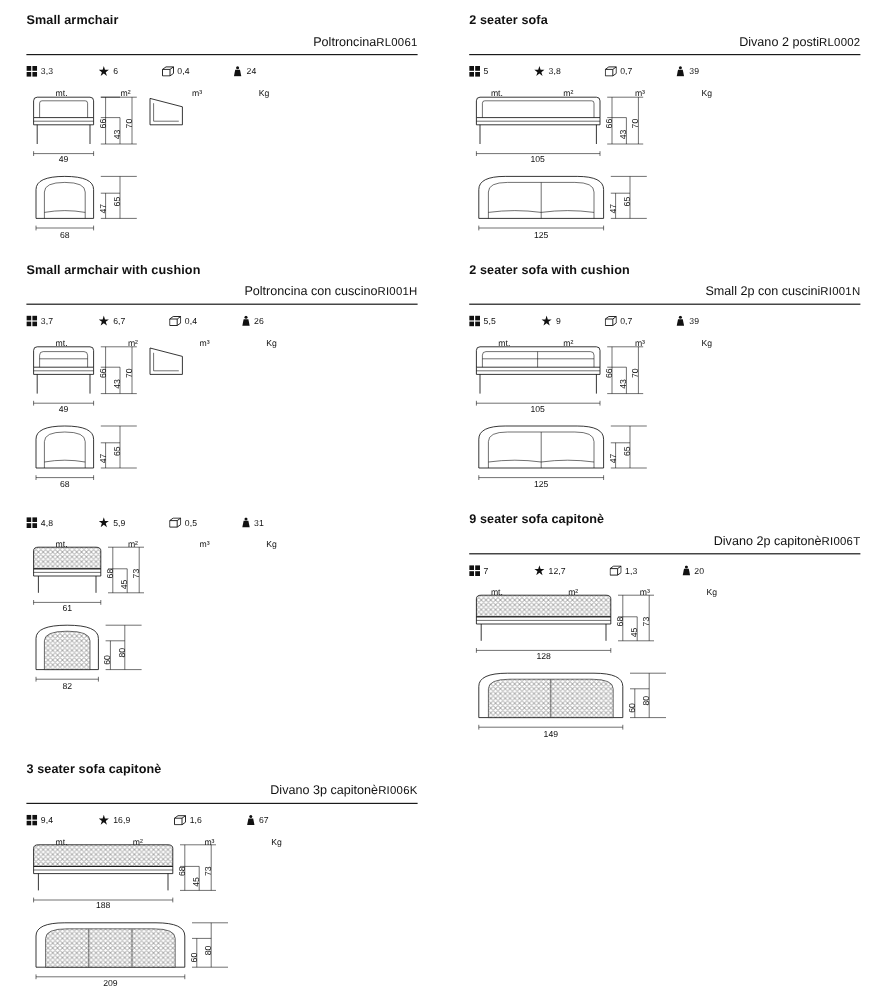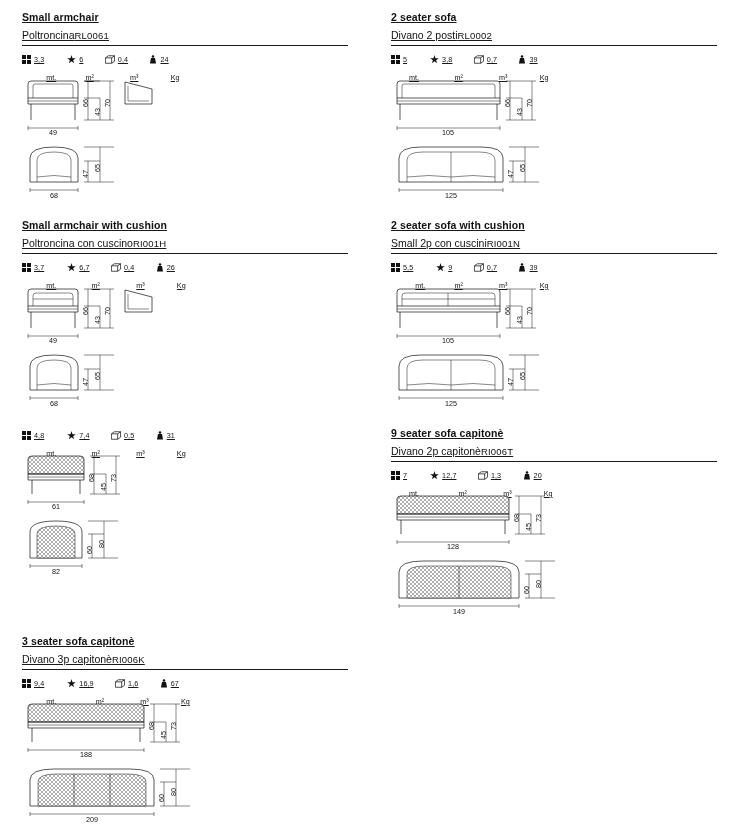--- a/index.html
+++ b/index.html
@@ -11,21 +11,20 @@
     width: 738px; height: 827px;
     font-family: "Liberation Sans", sans-serif;
     color: #1a1a1a;
     position: relative;
     overflow: hidden;
   }
   .sheet {
     position: relative;
     width: 738px; height: 827px;
     padding: 8px 0 0 0;
-    text-decoration: underline;
   }
   .grid {
     display: grid;
     grid-template-columns: 369px 369px;
     grid-auto-rows: auto;
   }
   .cell {
     padding: 4px 22px 0 22px;
   }
   .cell-inner { width: 326px; }
@@ -34,40 +33,40 @@
     font-size: 10.5px;
     font-weight: bold;
     letter-spacing: 0.1px;
     color: #111;
     margin: 0 0 6px 0;
     line-height: 1.1;
   }
   .row-it {
     display: flex;
     align-items: baseline;
-    justify-content: flex-start;
+    justify-content: flex-end;
     border-bottom: 1px solid #1a1a1a;
     padding-bottom: 4px;
     margin-bottom: 6px;
   }
   .title-it {
     font-size: 10.5px;
     color: #111;
     line-height: 1.1;
   }
   .code {
     font-size: 9.5px;
     color: #111;
     letter-spacing: 0.2px;
   }
 
   .specs {
     display: flex;
     align-items: center;
-    gap: 0px;
+    gap: 15px;
     margin-bottom: 10px;
     height: 14px;
   }
   .spec {
     display: flex;
     align-items: center;
     font-size: 7.2px;
     color: #111;
     margin-right: 11px;
     white-space: nowrap;
@@ -539,21 +538,21 @@
             </span>
             <span class="val">4,8</span>
             <span class="unit">mt.</span>
           </div>
           <div class="spec">
             <span class="ico">
               <svg width="9" height="9" viewBox="0 0 10 10">
                   <path d="M5 0 L6.1 3.5 L9.7 3.5 L6.8 5.7 L7.9 9.2 L5 7 L2.1 9.2 L3.2 5.7 L0.3 3.5 L3.9 3.5 Z" fill="#111"></path>
                 </svg>
             </span>
-            <span class="val">7,4</span>
+            <span class="val">5,9</span>
             <span class="unit">m²</span>
           </div>
           <div class="spec">
             <span class="ico">
               <svg width="10" height="9" viewBox="0 0 12 10">
                   <path d="M0.5 3 L4 0.5 L11.5 0.5 L11.5 7 L8 9.5 L0.5 9.5 Z" fill="none" stroke="#111" stroke-width="0.9"></path>
                   <path d="M0.5 3 L8 3 L8 9.5" fill="none" stroke="#111" stroke-width="0.9"></path>
                   <path d="M8 3 L11.5 0.5" fill="none" stroke="#111" stroke-width="0.9"></path>
                 </svg>
             </span>

